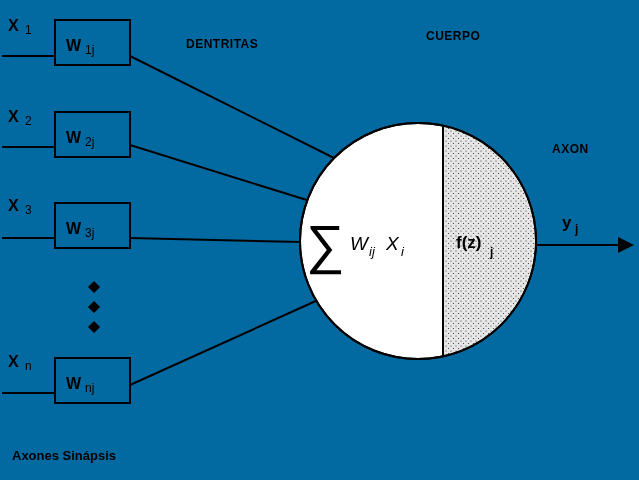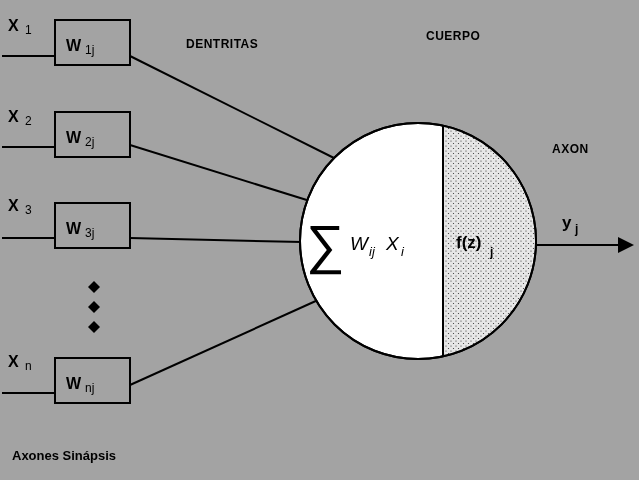--- a/index.html
+++ b/index.html
@@ -4,21 +4,21 @@
 <style>
   html, body {
     margin: 0;
     padding: 0;
     background: #ffffff;
   }
   .canvas {
     position: relative;
     width: 639px;
     height: 480px;
-    background: #a3a3a3;
+    background: #0369a1;
     overflow: hidden;
   }
   svg {
     display: block;
   }
   svg text {
     font-family: "Liberation Sans", sans-serif;
     fill: #000000;
   }
   .lbl {

